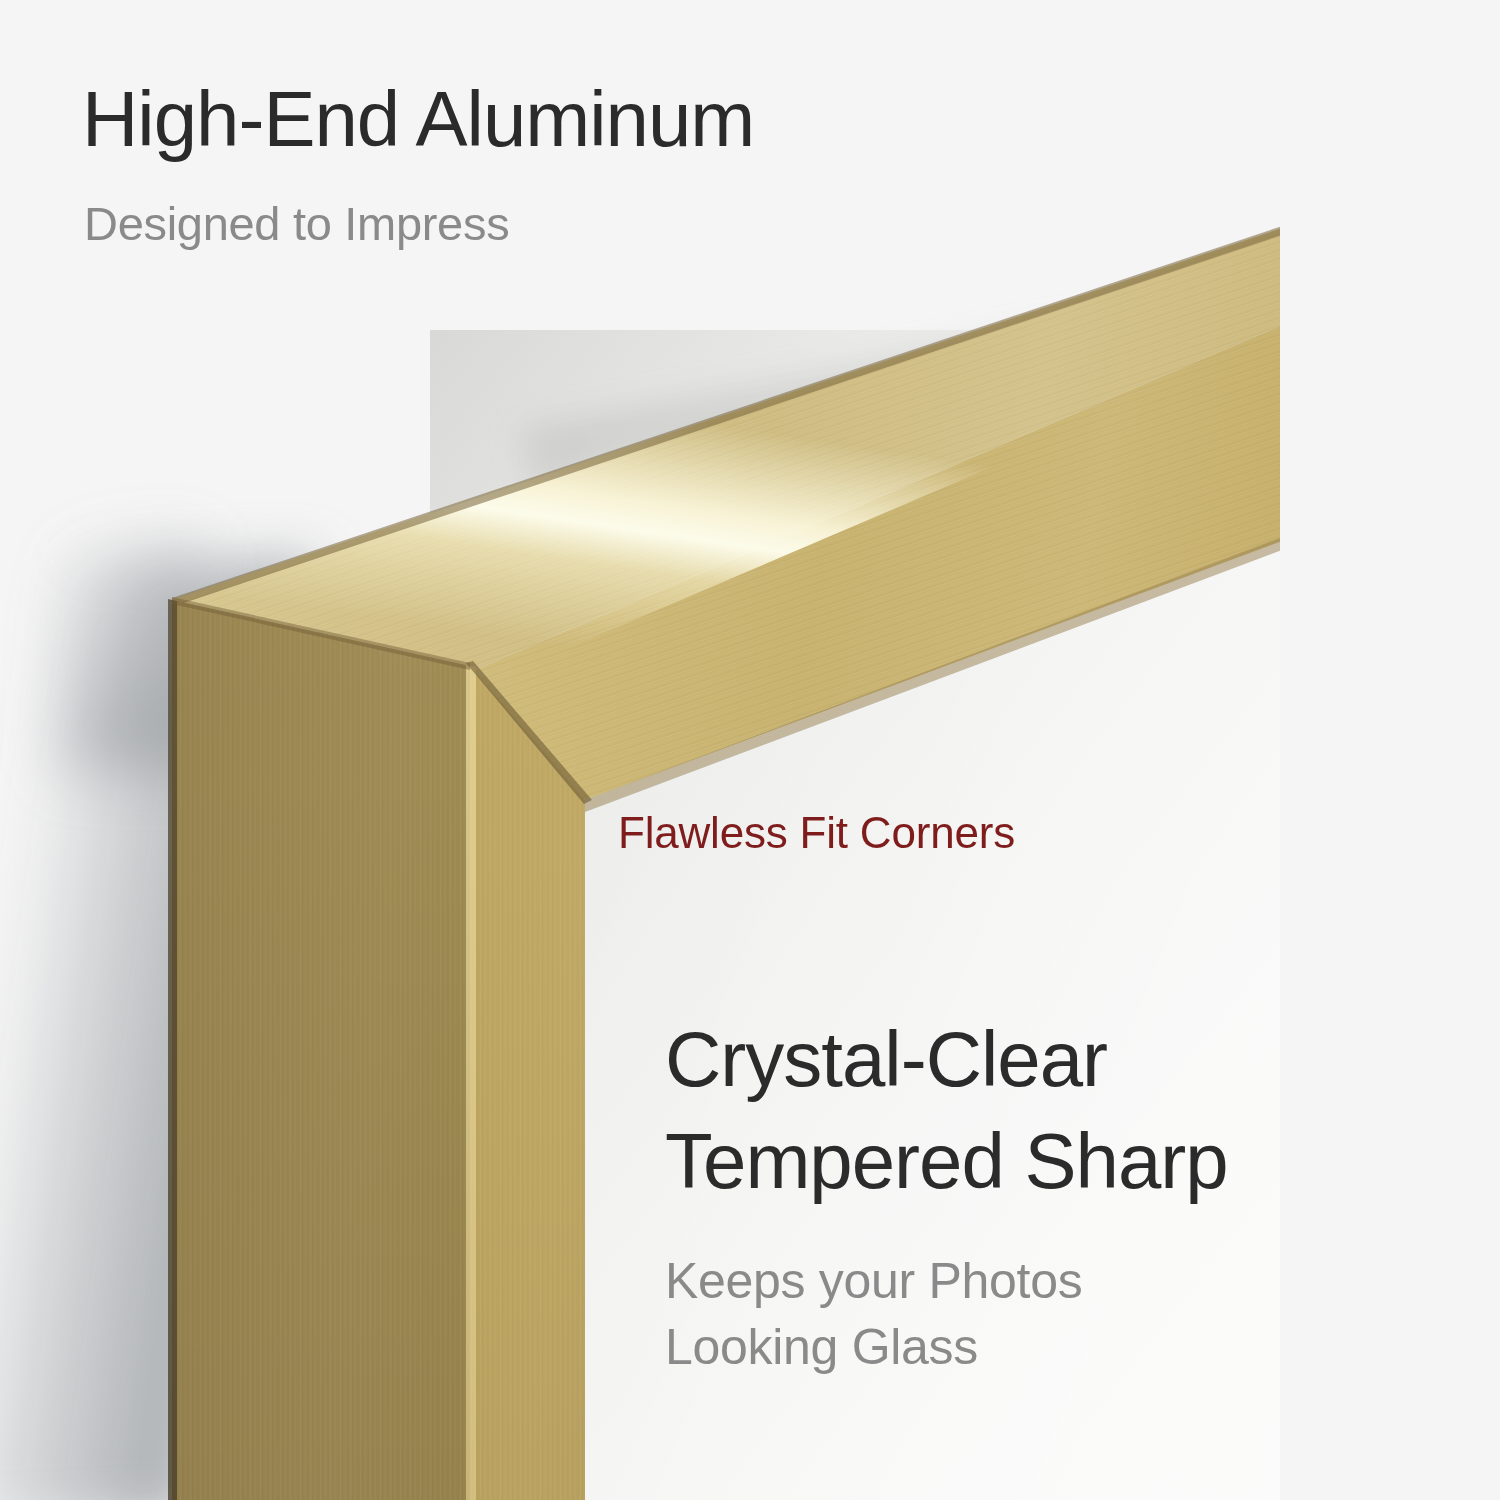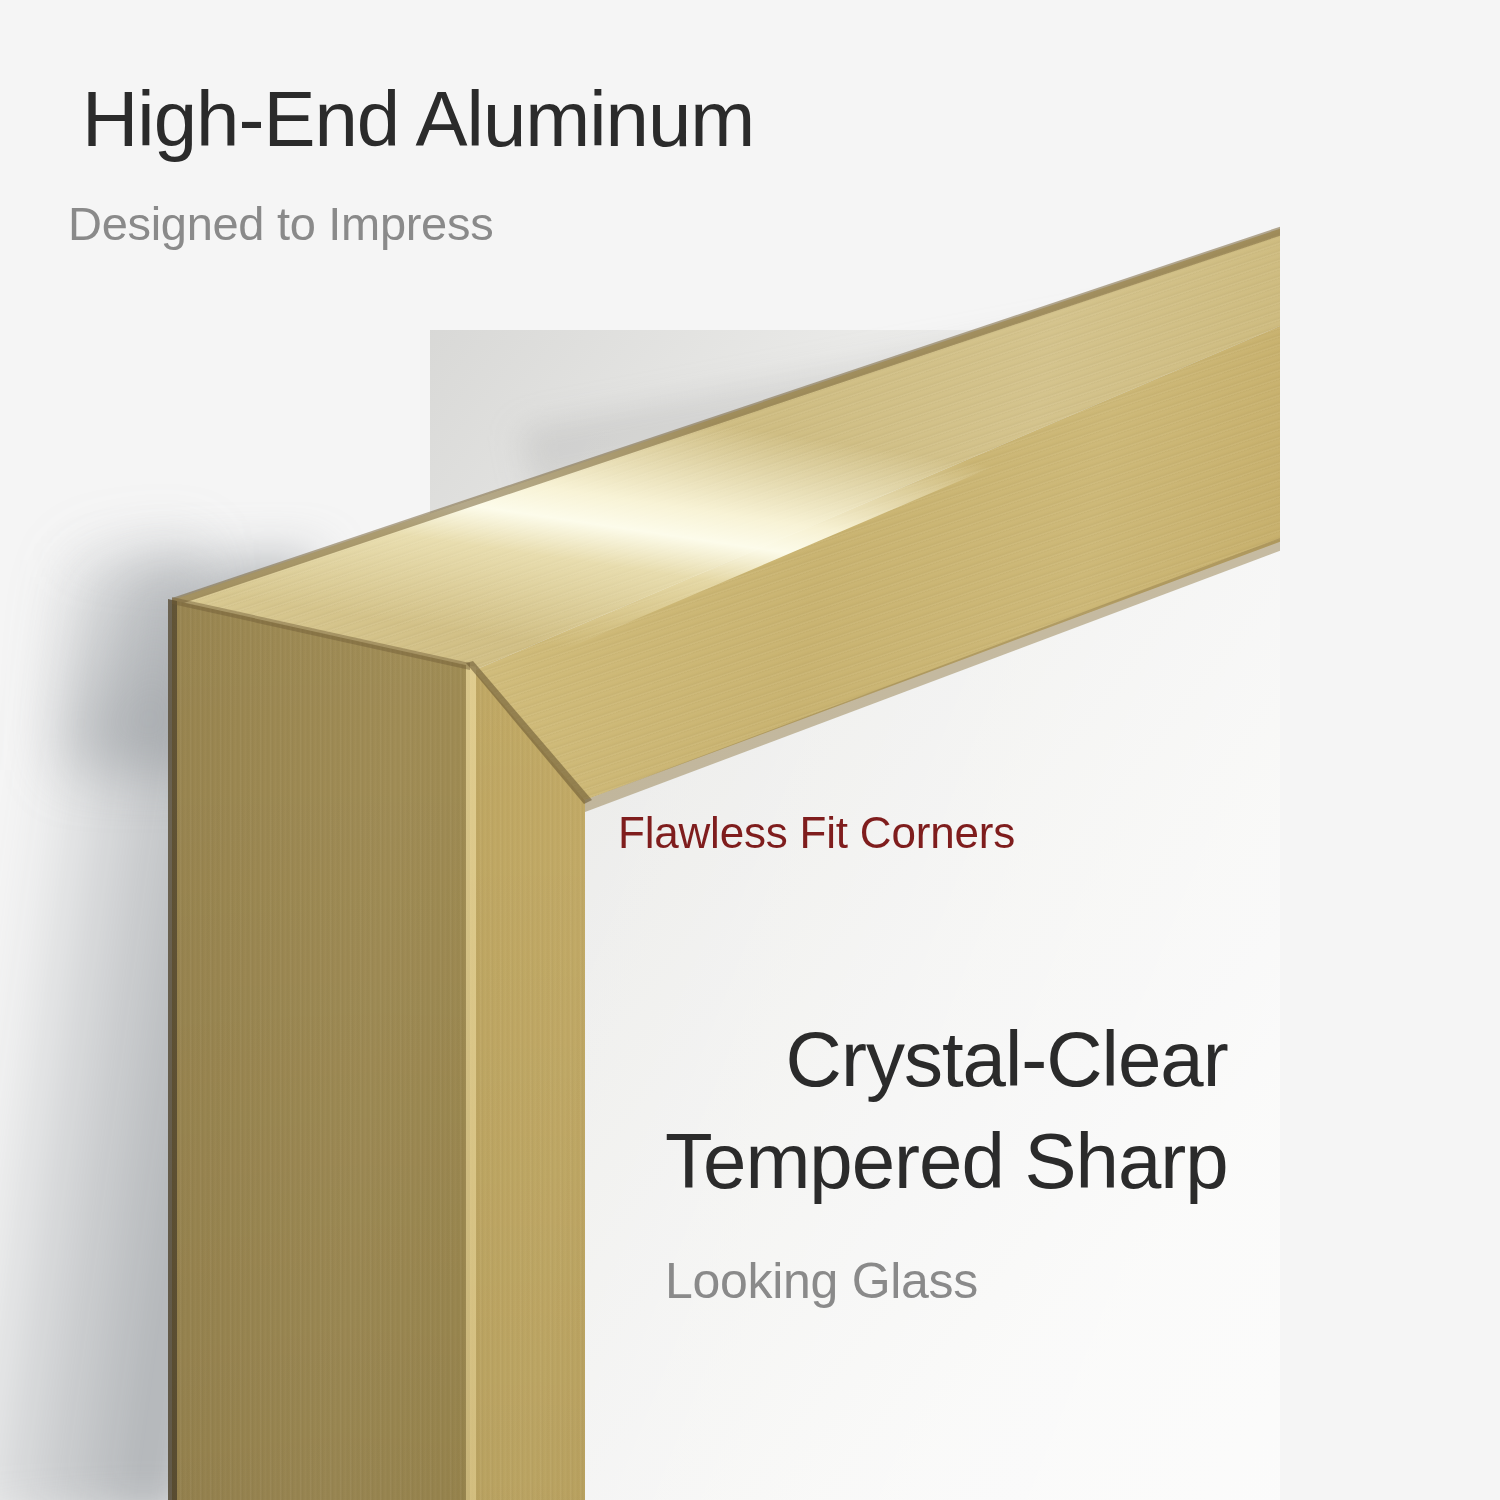--- a/index.html
+++ b/index.html
@@ -205,35 +205,35 @@
     pointer-events:none;
   }
 
   
   .headline{
     position:absolute; left:82px; top:74px;
     font-size:78px; font-weight:400; letter-spacing:-1px;
     color:#2b2b2b; white-space:nowrap;
   }
   .subhead{
-    position:absolute; left:68px; top:196px;
+    position:absolute; left:84px; top:196px;
     font-size:47px; font-weight:400; letter-spacing:-0.3px;
     color:#8a8a8a; white-space:nowrap;
   }
   .corners-label{
     position:absolute; left:618px; top:808px;
     font-size:44px; font-weight:400; letter-spacing:-0.2px;
     color:#7f1d1d; white-space:nowrap;
   }
   .glass-title{
     position:absolute; left:665px; top:1008px;
     font-size:78px; font-weight:400; letter-spacing:-1px;
     line-height:102px; color:#2b2b2b; white-space:nowrap;
   }
-  .glass-title span{display:block;text-align:right;}
+  .glass-title span{display:block;}
   .glass-sub{
     position:absolute; left:665px; top:1248px;
     font-size:50px; font-weight:400; letter-spacing:-0.3px;
     line-height:66px; color:#8a8a8a; white-space:nowrap;
   }
   .glass-sub span{display:block;}
 </style>
 </head>
 <body>
 
@@ -269,16 +269,17 @@
   <div class="subhead">Designed to Impress</div>
 
   <div class="corners-label">Flawless Fit Corners</div>
 
   <div class="glass-title">
     <span>Crystal-Clear</span>
     <span>Tempered Sharp</span>
   </div>
 
   <div class="glass-sub">
+    <span>Keeps your Photos</span>
     <span>Looking Glass</span>
   </div>
 
 </div>
 
 </body></html>

